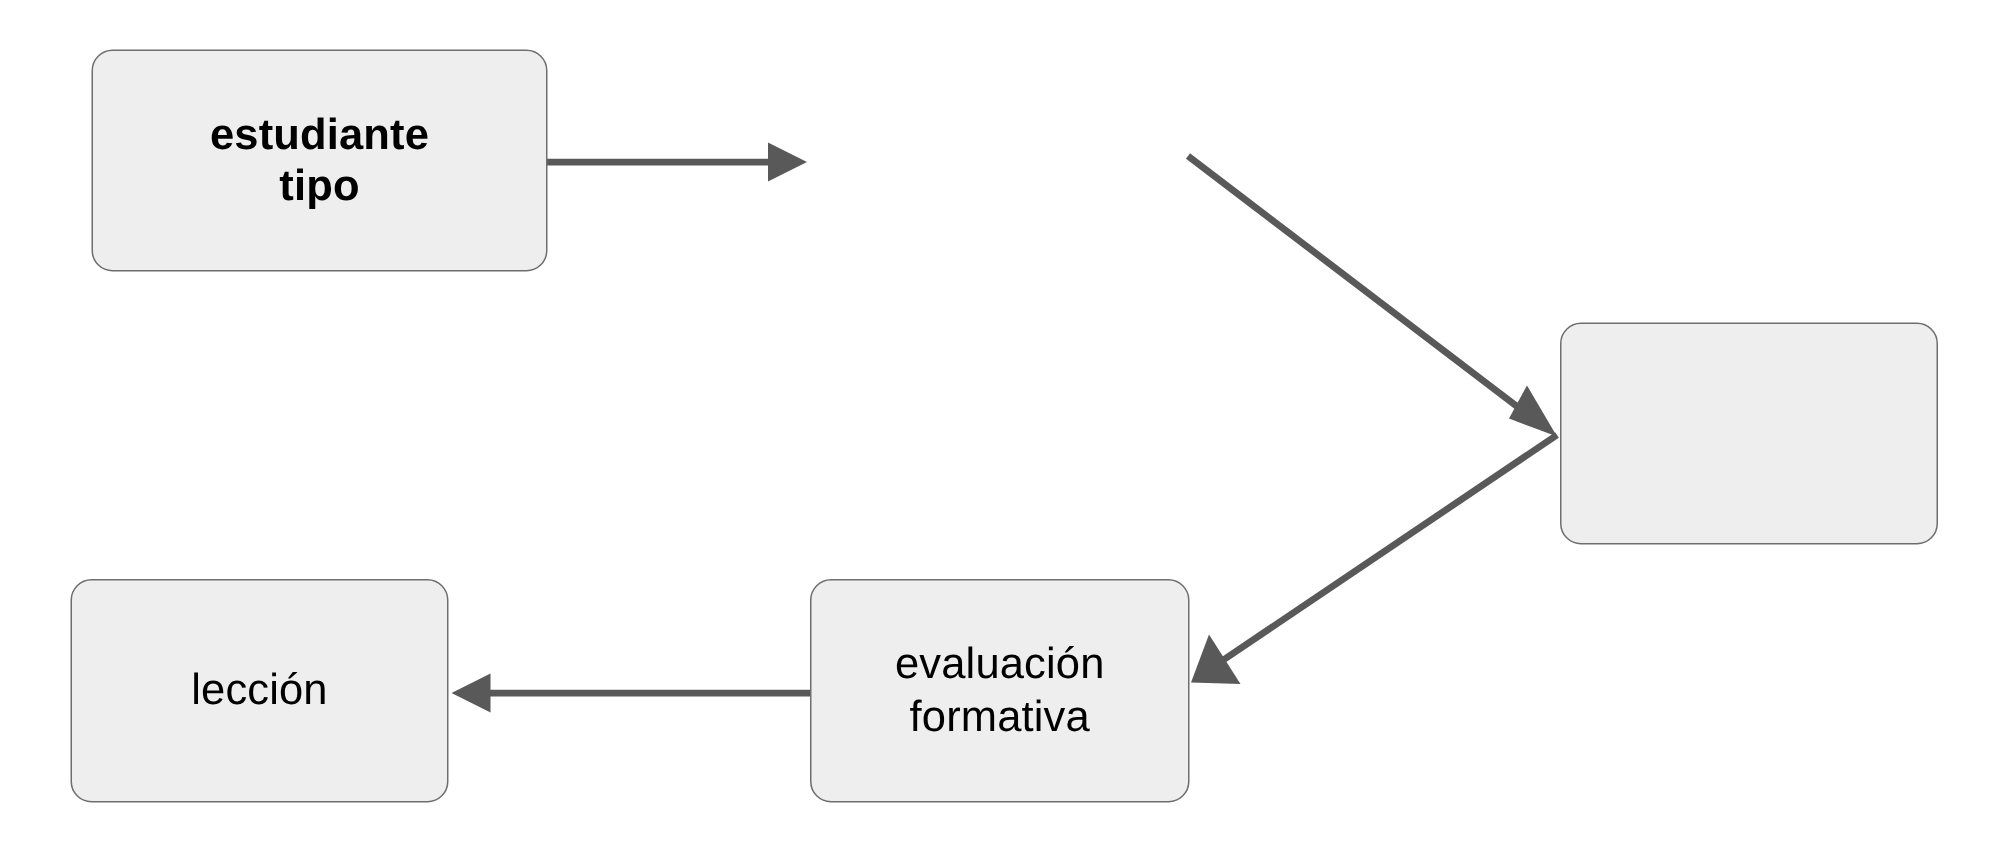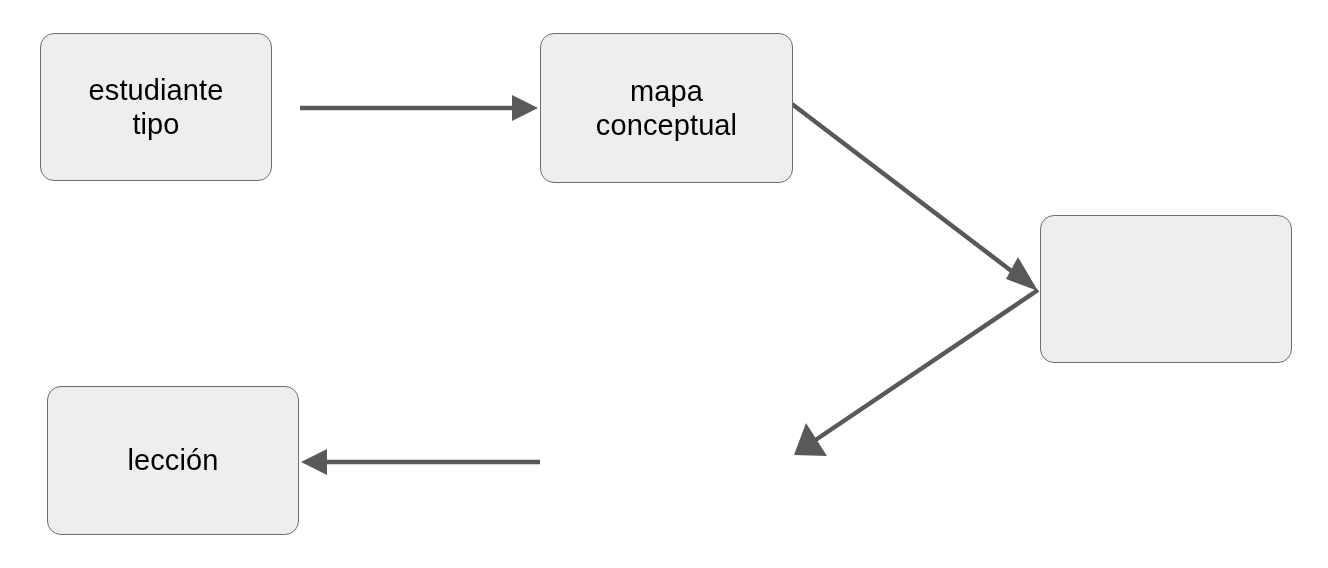--- a/index.html
+++ b/index.html
@@ -38,21 +38,21 @@
   }
   .node-label {
     font-size: 29px;
     line-height: 1.18;
     color: #000000;
     letter-spacing: 0.1px;
     white-space: pre-line;
     padding: 0 10px;
   }
   
-  #node-estudiante-tipo      { left: 40px;   top: 33px;  width: 232px; height: 148px; }
+  #node-estudiante-tipo      { left: 61px;   top: 33px;  width: 304px; height: 148px; font-weight: bold; }
   #node-mapa-conceptual      { left: 540px;  top: 33px;  width: 253px; height: 150px; }
   #node-empty                { left: 1040px; top: 215px; width: 252px; height: 148px; }
   #node-leccion              { left: 47px;   top: 386px; width: 252px; height: 149px; text-align: center; }
   #node-evaluacion-formativa { left: 540px;  top: 386px; width: 253px; height: 149px; }
 </style>
 </head>
 <body>
 
 <div id="canvas">
 
@@ -77,27 +77,27 @@
       <line x1="540" y1="462" x2="320" y2="462" stroke="#595959" stroke-width="4.5" stroke-linecap="butt"></line>
       <polygon points="301,462 327,449 327,475" fill="#595959"></polygon>
     </g>
   </svg>
 
   <div class="node" id="node-estudiante-tipo">
     <span class="node-label">estudiante
 tipo</span>
   </div>
 
-  <div class="node" id="node-mapa-conceptual">
-    <span class="node-label">mapa
-conceptual</span>
-  </div>
 
   <div class="node" id="node-empty">
     <span class="node-label"></span>
   </div>
 
   <div class="node" id="node-leccion">
     <span class="node-label">lección</span>
   </div>
 
+  <div class="node" id="node-evaluacion-formativa">
+    <span class="node-label">evaluación
+formativa</span>
+  </div>
 
 </div>
 
 </body></html>

